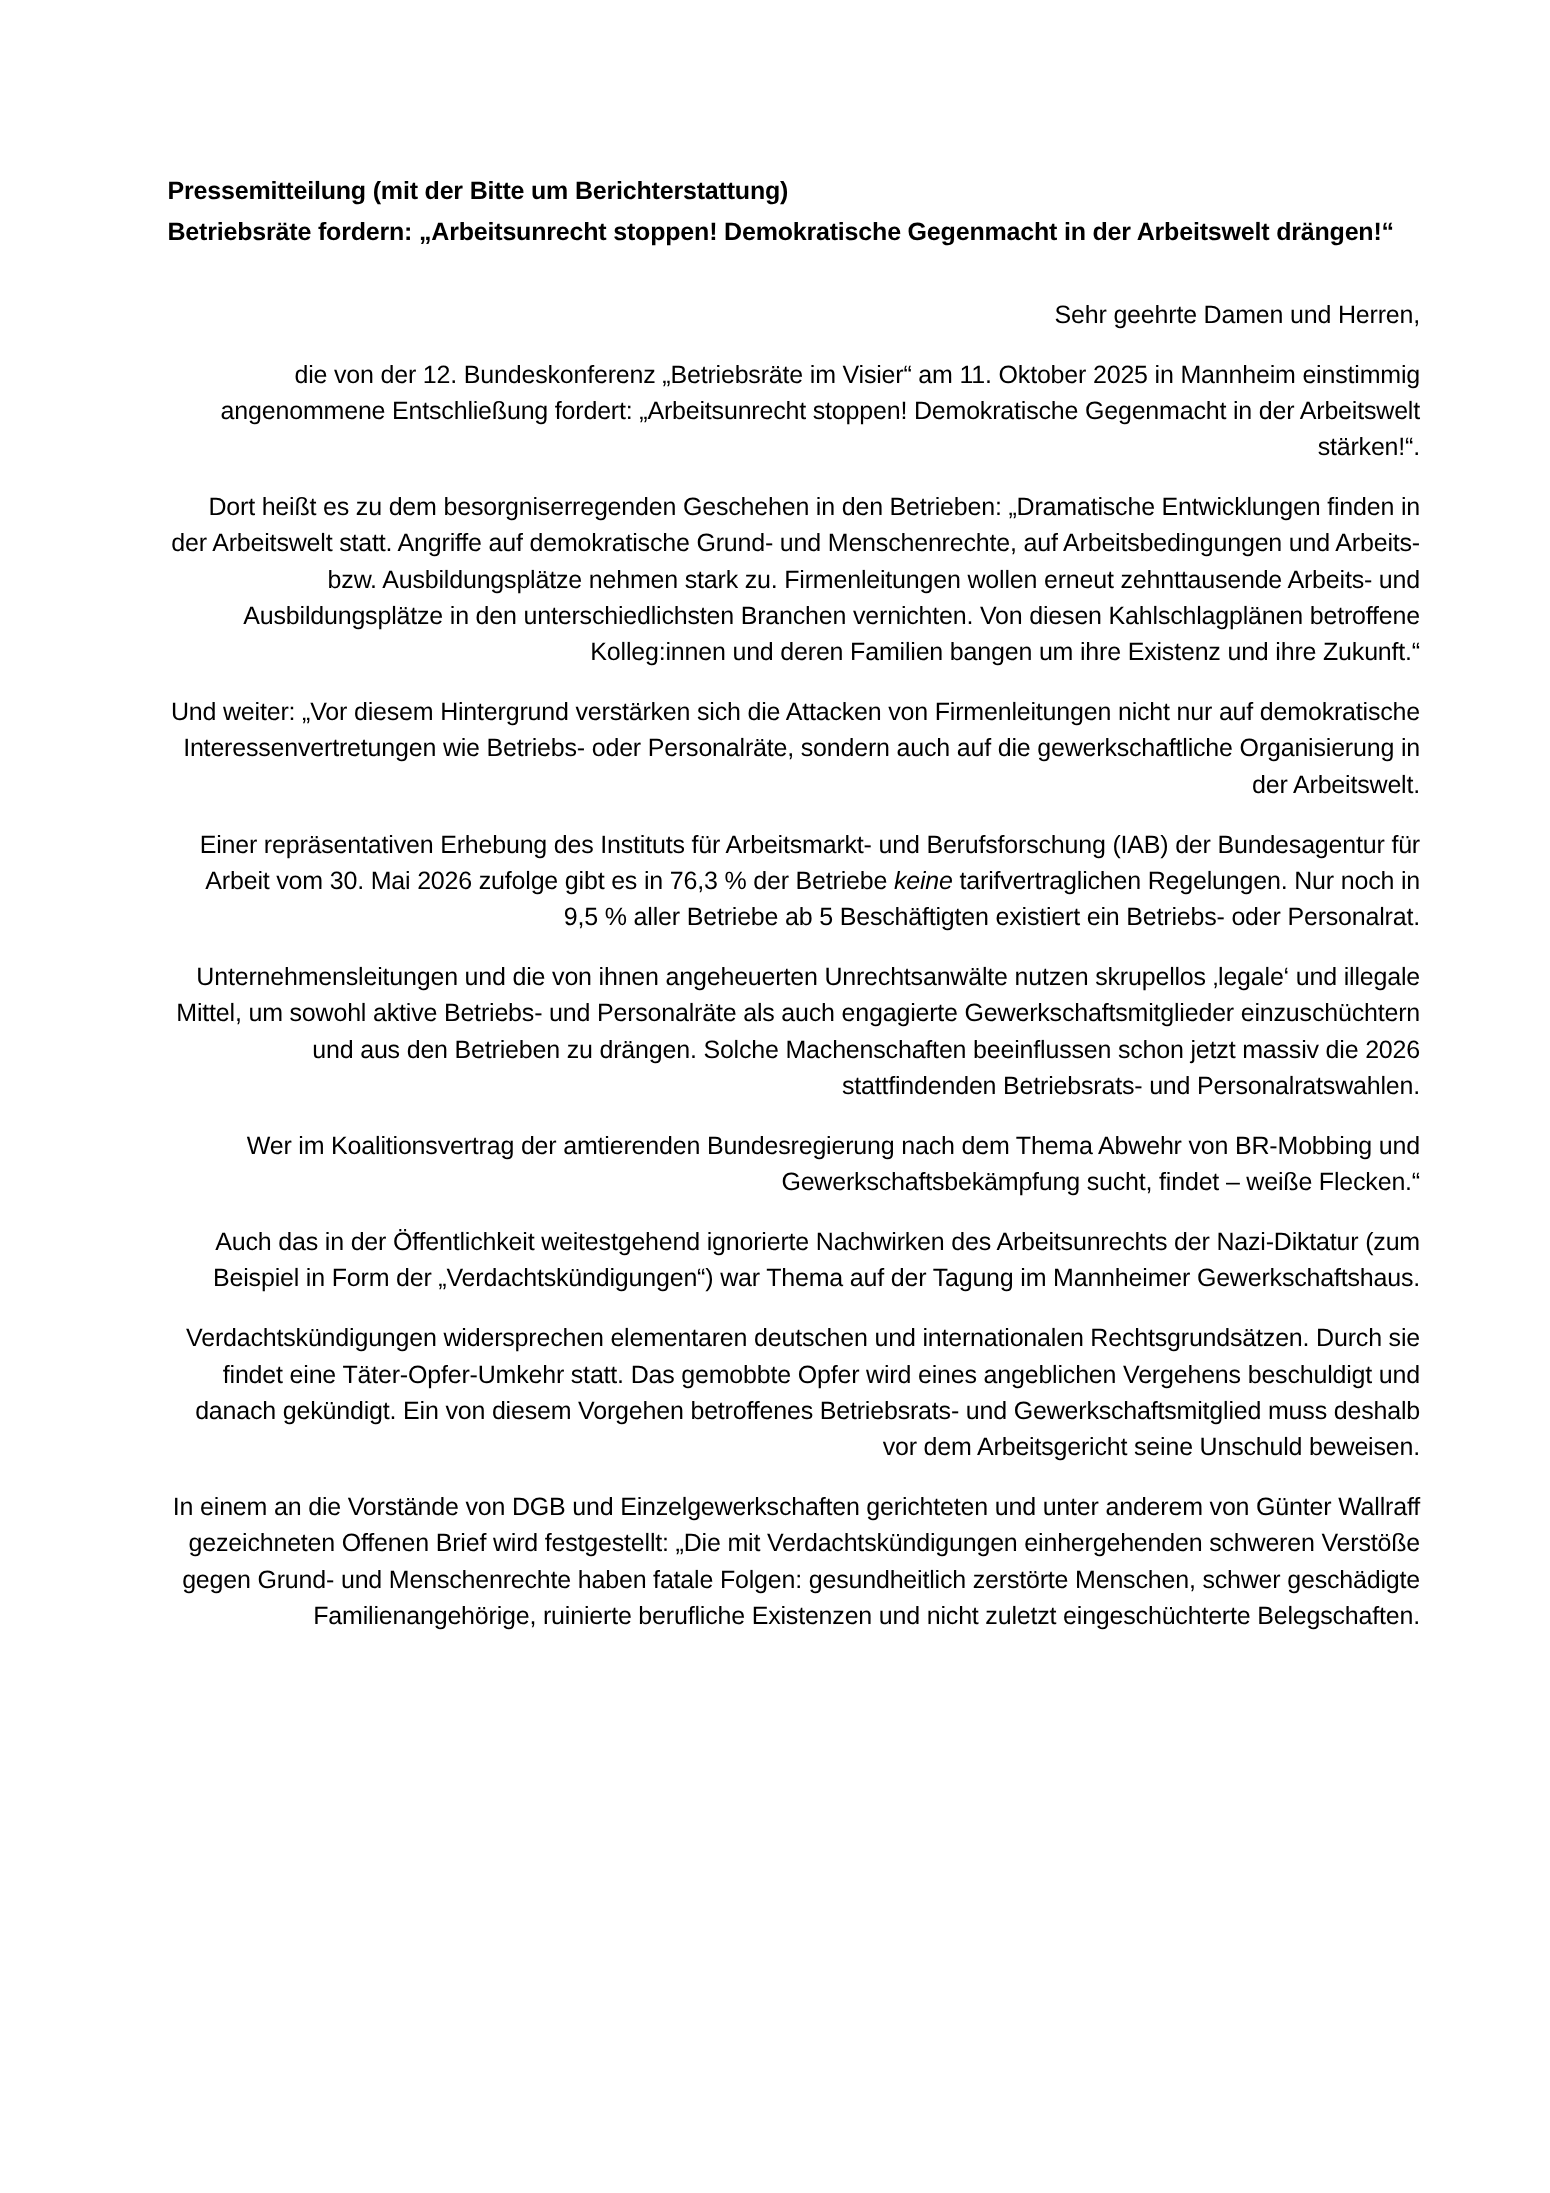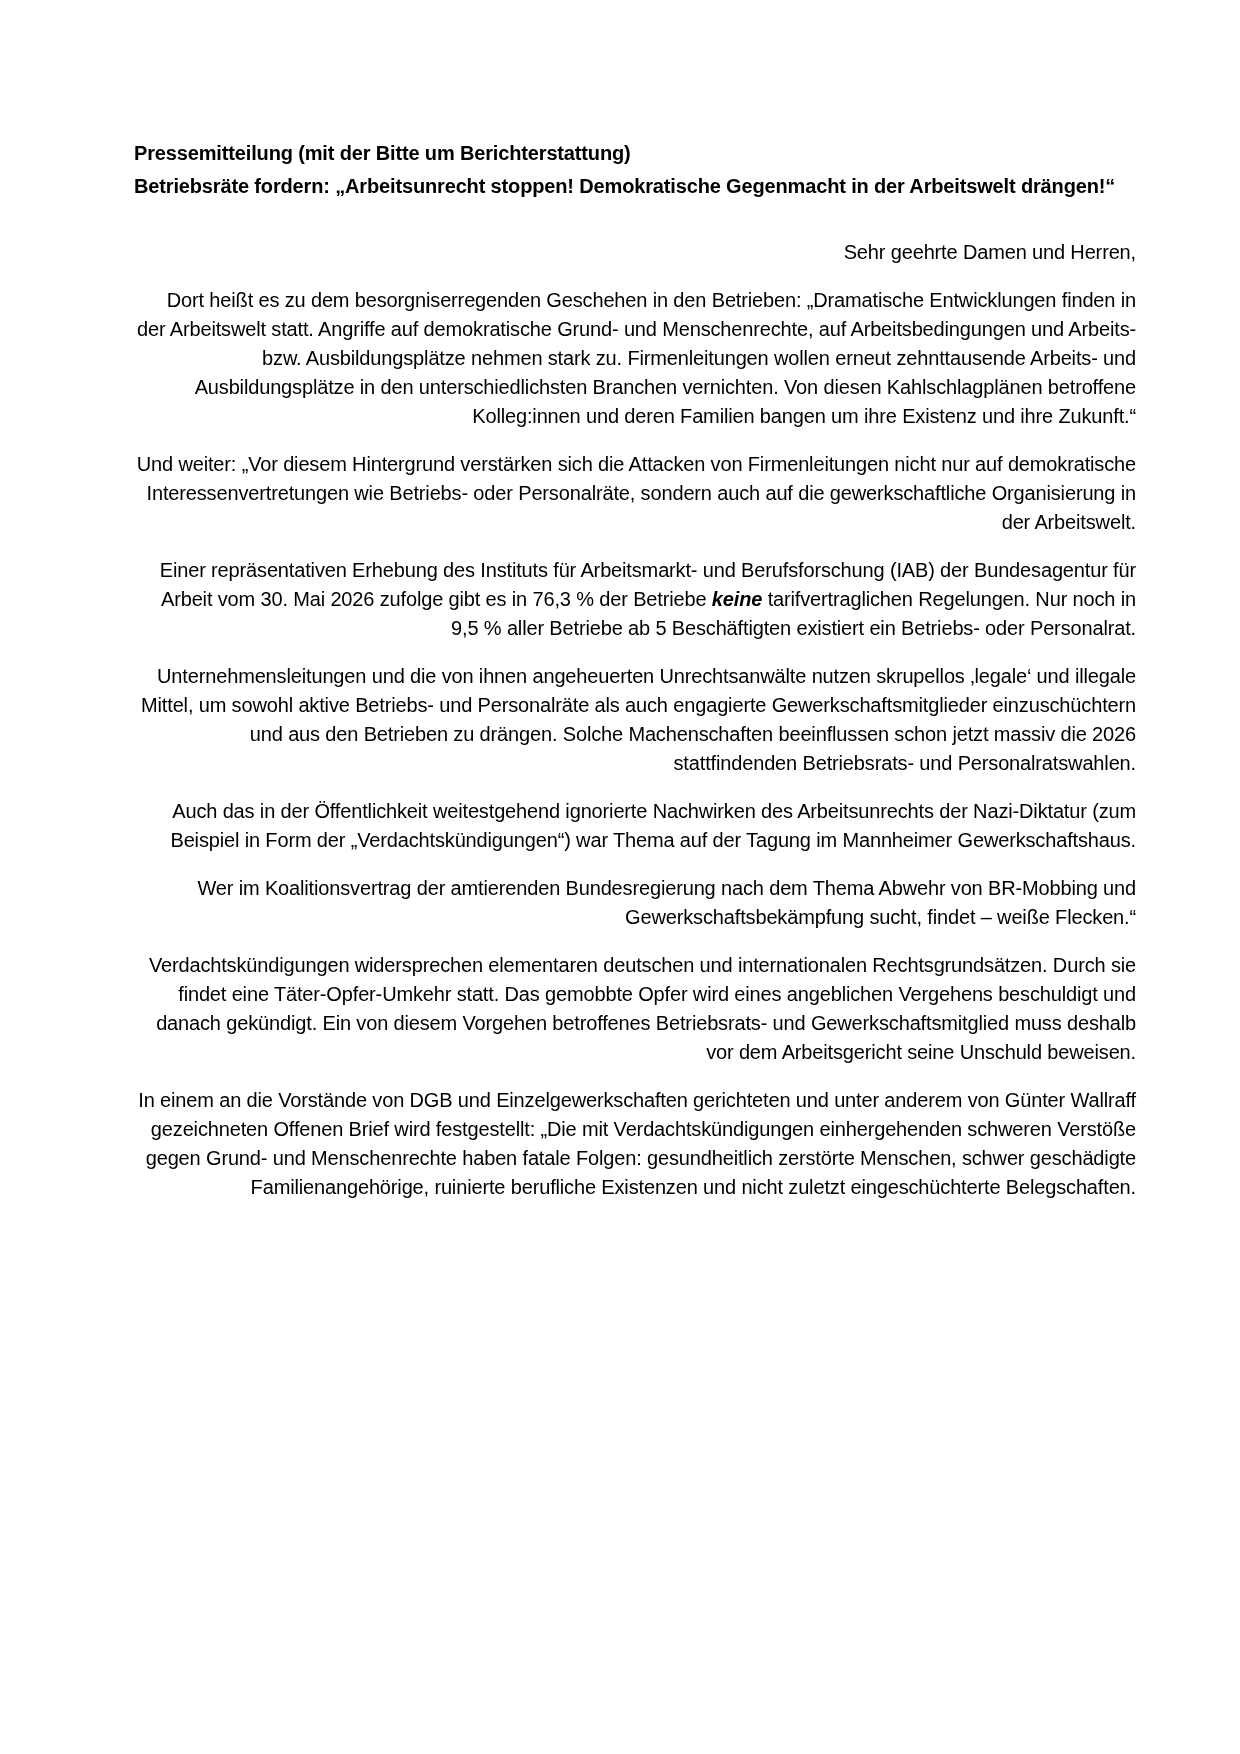--- a/index.html
+++ b/index.html
@@ -29,33 +29,33 @@
     margin-top: 35px;
   }
   .para {
     font-size: 20px;
     line-height: 29px;
     margin: 0 0 19px 0;
     text-align: right;
   }
   .para em {
     font-style: italic;
-    font-weight: bold;
   }
 </style>
 </head>
 <body>
 
 <div class="page">
   <p class="title-line">Pressemitteilung (mit der Bitte um Berichterstattung)</p>
   <p class="title-line">Betriebsräte fordern: „Arbeitsunrecht stoppen! Demokratische Gegenmacht in der Arbeitswelt drängen!“</p>
   <div class="doc-body">
       <p class="para"><span>Sehr geehrte Damen und Herren,</span></p>
+      <p class="para"><span>die von der 12. Bundeskonferenz „Betriebsräte im Visier“ am 11. Oktober 2025 in Mannheim einstimmig angenommene Entschließung fordert: „Arbeitsunrecht stoppen! Demokratische Gegenmacht in der Arbeitswelt stärken!“.</span></p>
       <p class="para"><span>Dort heißt es zu dem besorgniserregenden Geschehen in den Betrieben: „Dramatische Entwicklungen finden in der Arbeitswelt statt. Angriffe auf demokratische Grund- und Menschenrechte, auf Arbeitsbedingungen und Arbeits- bzw. Ausbildungsplätze nehmen stark zu. Firmenleitungen wollen erneut zehnttausende Arbeits- und Ausbildungsplätze in den unterschiedlichsten Branchen vernichten. Von diesen Kahlschlagplänen betroffene Kolleg:innen und deren Familien bangen um ihre Existenz und ihre Zukunft.“</span></p>
       <p class="para"><span>Und weiter: „Vor diesem Hintergrund verstärken sich die Attacken von Firmenleitungen nicht nur auf demokratische Interessenvertretungen wie Betriebs- oder Personalräte, sondern auch auf die gewerkschaftliche Organisierung in der Arbeitswelt.</span></p>
       <p class="para"><span>Einer repräsentativen Erhebung des Instituts für Arbeitsmarkt- und Berufsforschung (IAB) der Bundesagentur für Arbeit vom 30. Mai 2026 zufolge gibt es in 76,3 % der Betriebe </span><em>keine</em><span> tarifvertraglichen Regelungen. Nur noch in 9,5 % aller Betriebe ab 5 Beschäftigten existiert ein Betriebs- oder Personalrat.</span></p>
       <p class="para"><span>Unternehmensleitungen und die von ihnen angeheuerten Unrechtsanwälte nutzen skrupellos ‚legale‘ und illegale Mittel, um sowohl aktive Betriebs- und Personalräte als auch engagierte Gewerkschaftsmitglieder einzuschüchtern und aus den Betrieben zu drängen. Solche Machenschaften beeinflussen schon jetzt massiv die 2026 stattfindenden Betriebsrats- und Personalratswahlen.</span></p>
+      <p class="para"><span>Wer im Koalitionsvertrag der amtierenden Bundesregierung nach dem Thema Abwehr von BR-Mobbing und Gewerkschaftsbekämpfung sucht, findet – weiße Flecken.“</span></p>
       <p class="para"><span>Auch das in der Öffentlichkeit weitestgehend ignorierte Nachwirken des Arbeitsunrechts der Nazi-Diktatur (zum Beispiel in Form der „Verdachtskündigungen“) war Thema auf der Tagung im Mannheimer Gewerkschaftshaus.</span></p>
-      <p class="para"><span>Wer im Koalitionsvertrag der amtierenden Bundesregierung nach dem Thema Abwehr von BR-Mobbing und Gewerkschaftsbekämpfung sucht, findet – weiße Flecken.“</span></p>
       <p class="para"><span>Verdachtskündigungen widersprechen elementaren deutschen und internationalen Rechtsgrundsätzen. Durch sie findet eine Täter-Opfer-Umkehr statt. Das gemobbte Opfer wird eines angeblichen Vergehens beschuldigt und danach gekündigt. Ein von diesem Vorgehen betroffenes Betriebsrats- und Gewerkschaftsmitglied muss deshalb vor dem Arbeitsgericht seine Unschuld beweisen.</span></p>
       <p class="para"><span>In einem an die Vorstände von DGB und Einzelgewerkschaften gerichteten und unter anderem von Günter Wallraff gezeichneten Offenen Brief wird festgestellt: „Die mit Verdachtskündigungen einhergehenden schweren Verstöße gegen Grund- und Menschenrechte haben fatale Folgen: gesundheitlich zerstörte Menschen, schwer geschädigte Familienangehörige, ruinierte berufliche Existenzen und nicht zuletzt eingeschüchterte Belegschaften.</span></p>
     </div>
 </div>
 
 </body></html>

